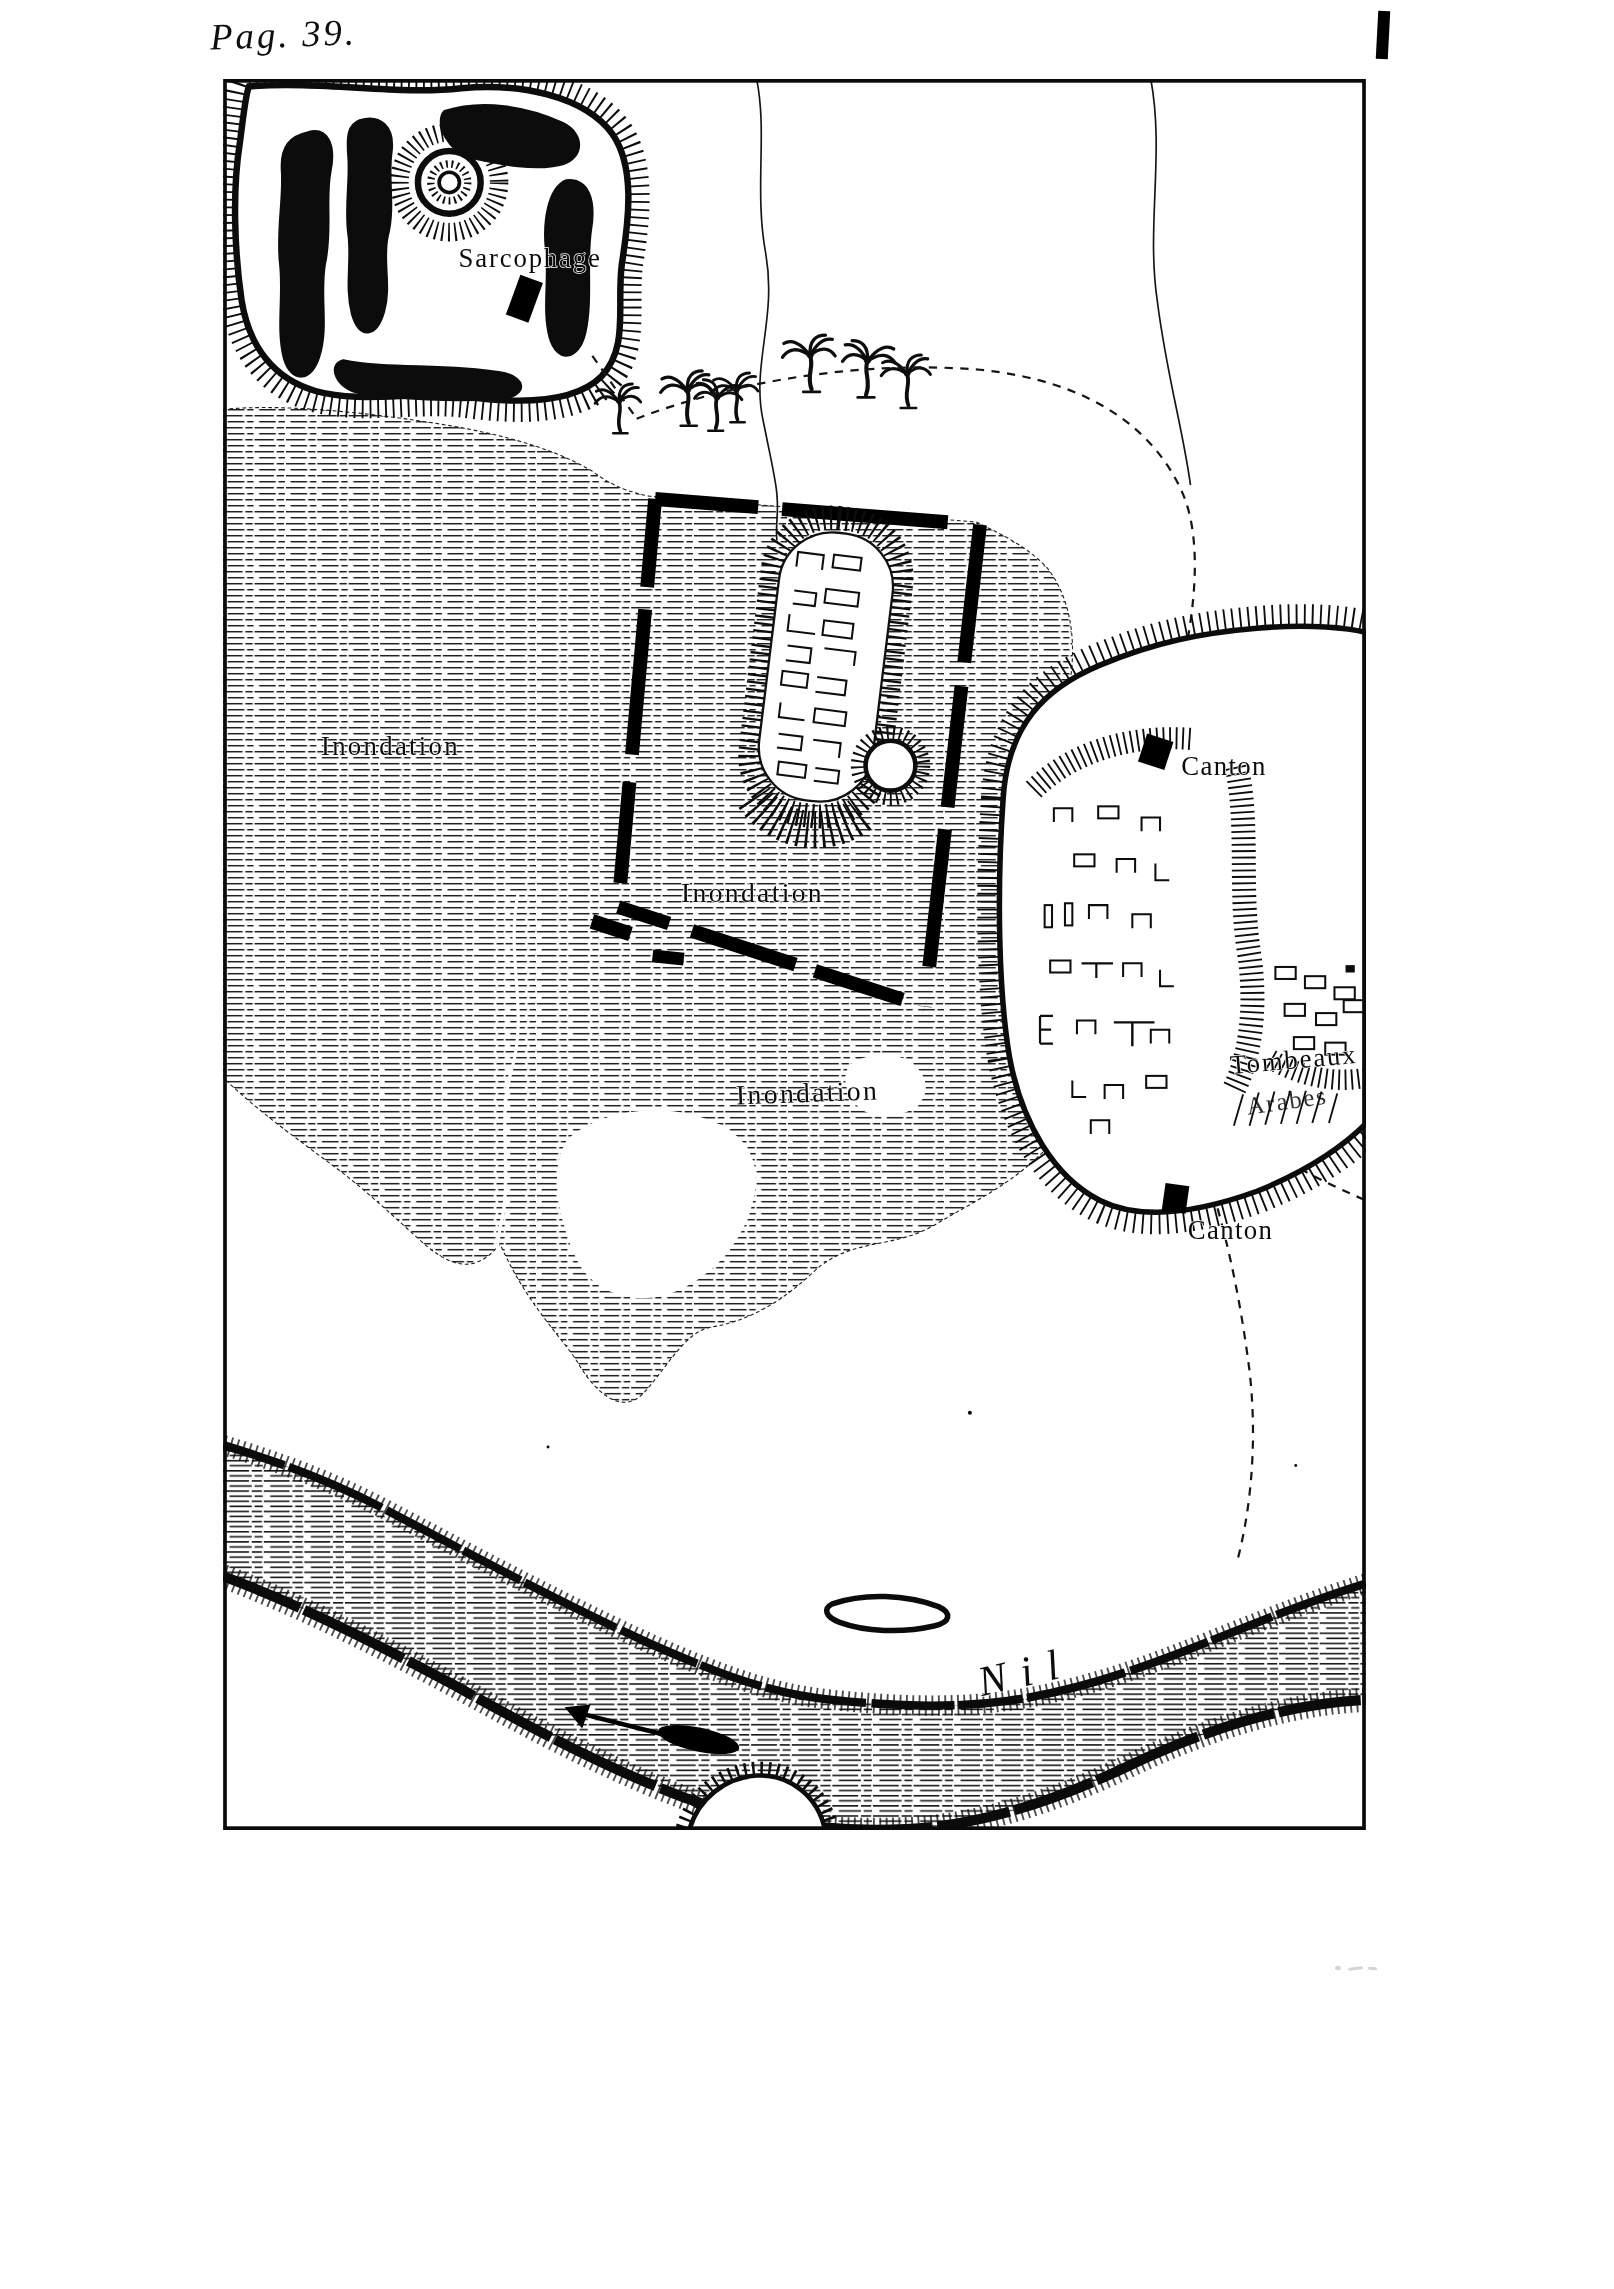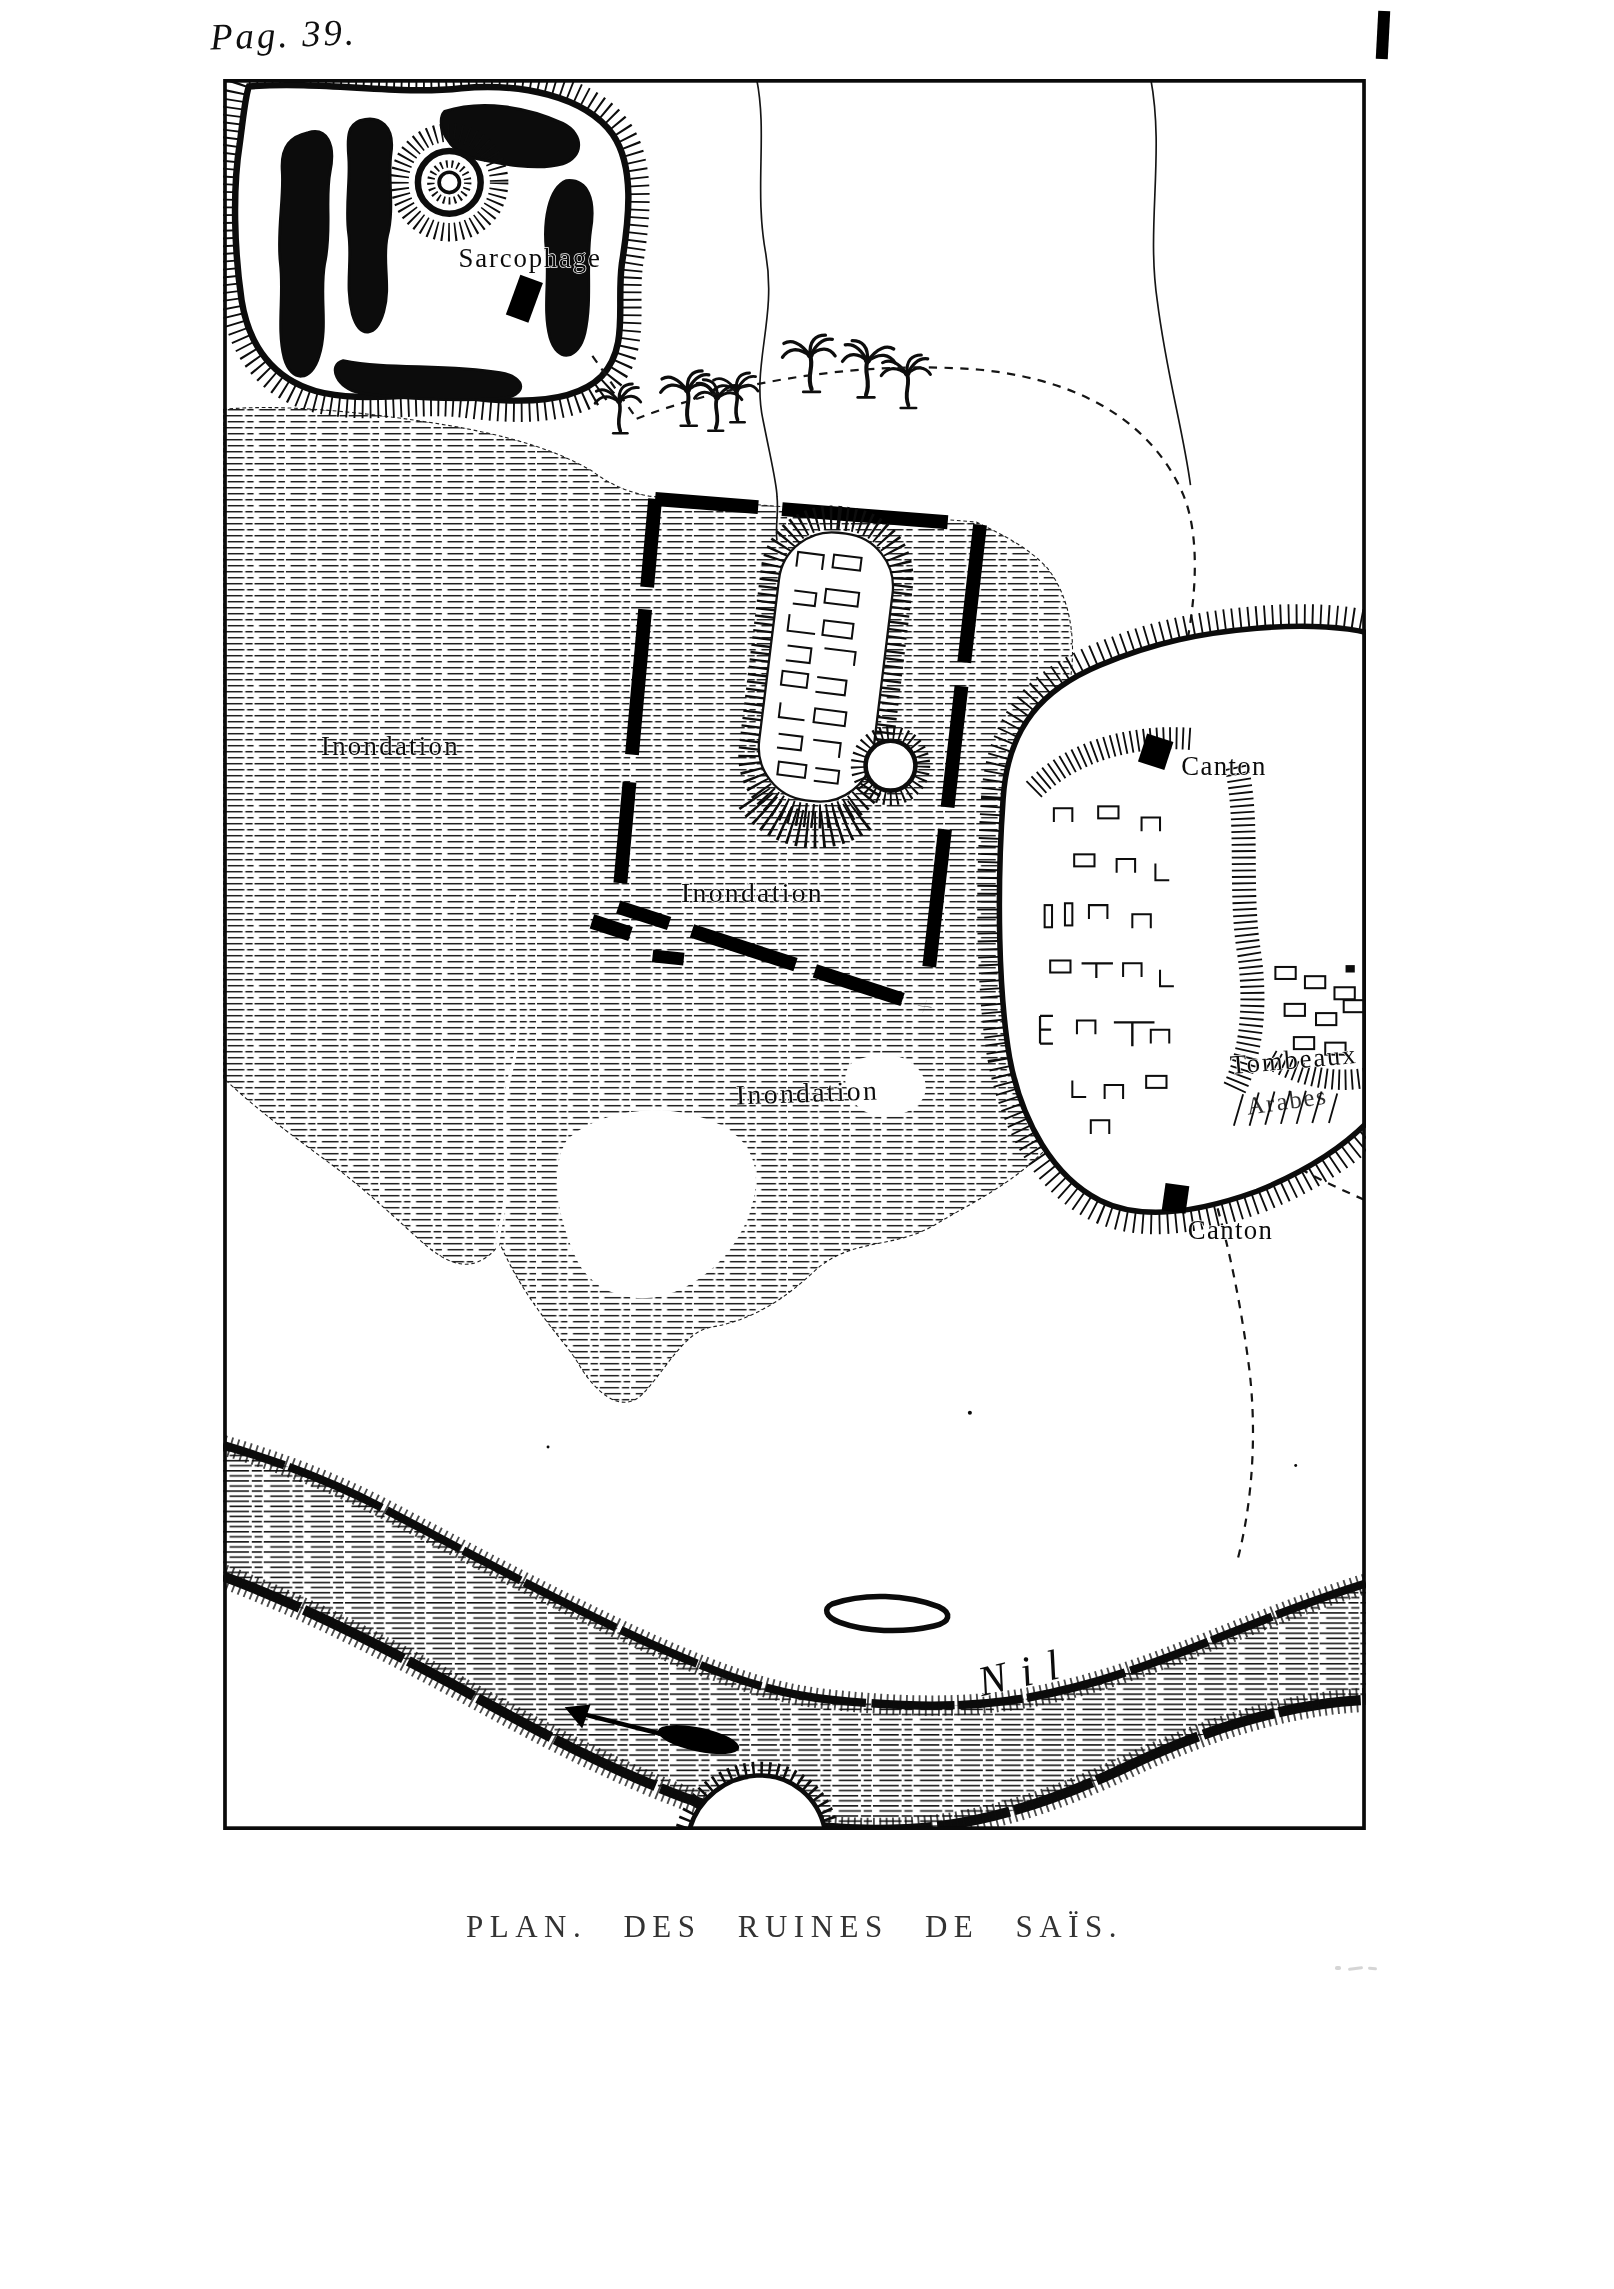--- a/index.html
+++ b/index.html
@@ -264,20 +264,19 @@
       <path d="M1156,1096 l-10,36"></path>
         <path d="M1173,1096 l-10,36"></path>
         <path d="M1190,1097 l-10,34"></path>
       <path d="M1207,1099 l-9,32"></path>
     </g>
     <text x="822" y="1752" font-size="46" letter-spacing="16" font-style="italic" transform="rotate(-13 822 1752)" stroke-width="3">Nil</text>
 
     <rect x="2" y="2" width="1234" height="1893" fill="none" stroke="#0a0a0a" stroke-width="4"></rect>
   </svg>
 
-  <div class="caption">PLAN. DES RUINES DE SAÏS.</div>
 
   <div class="smudge">
     <i class="a"></i><i class="b"></i><i class="c"></i>
   </div>
 
 </div>
 
 
 </body></html>

